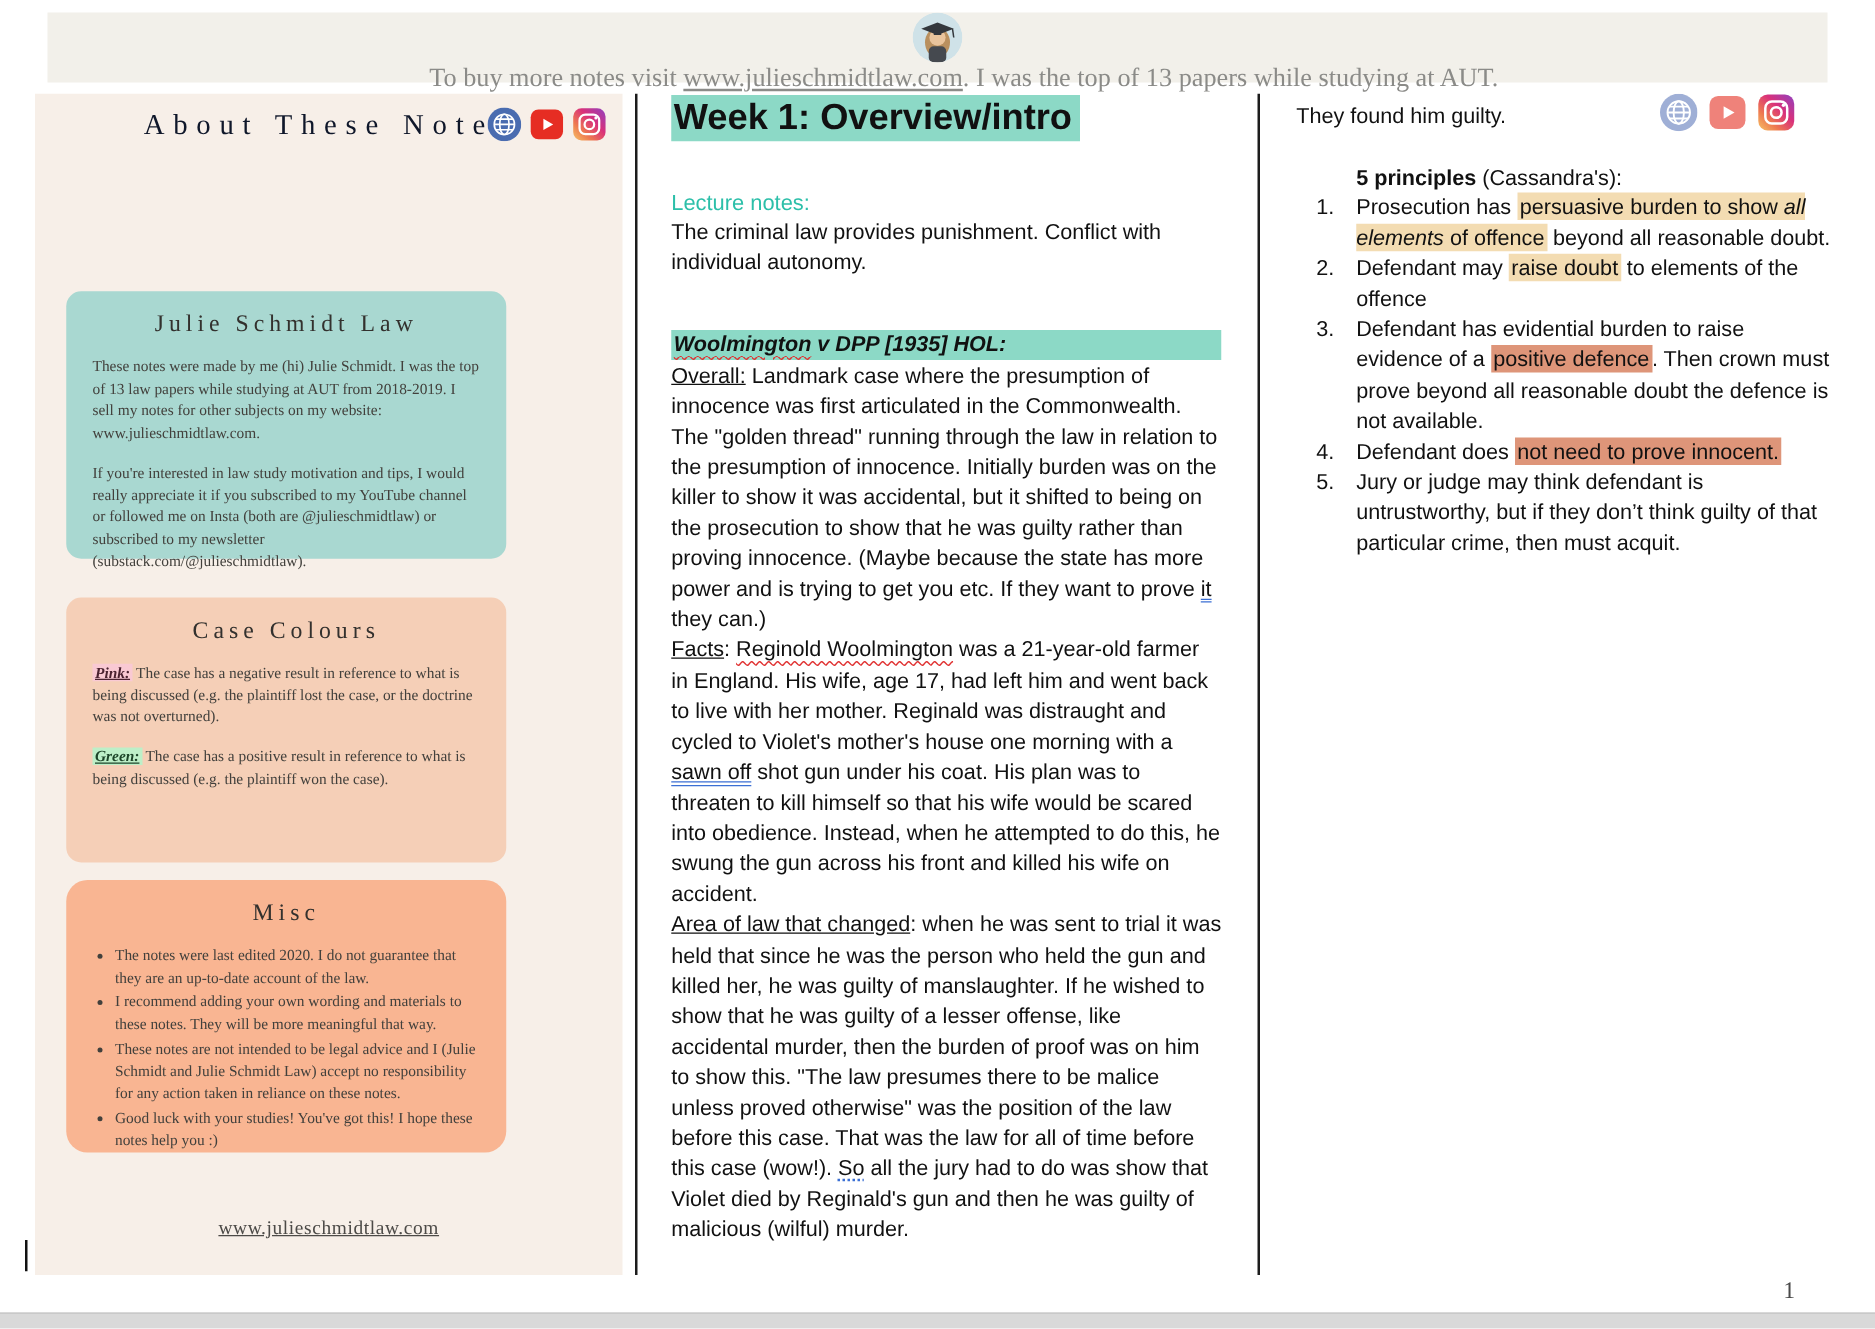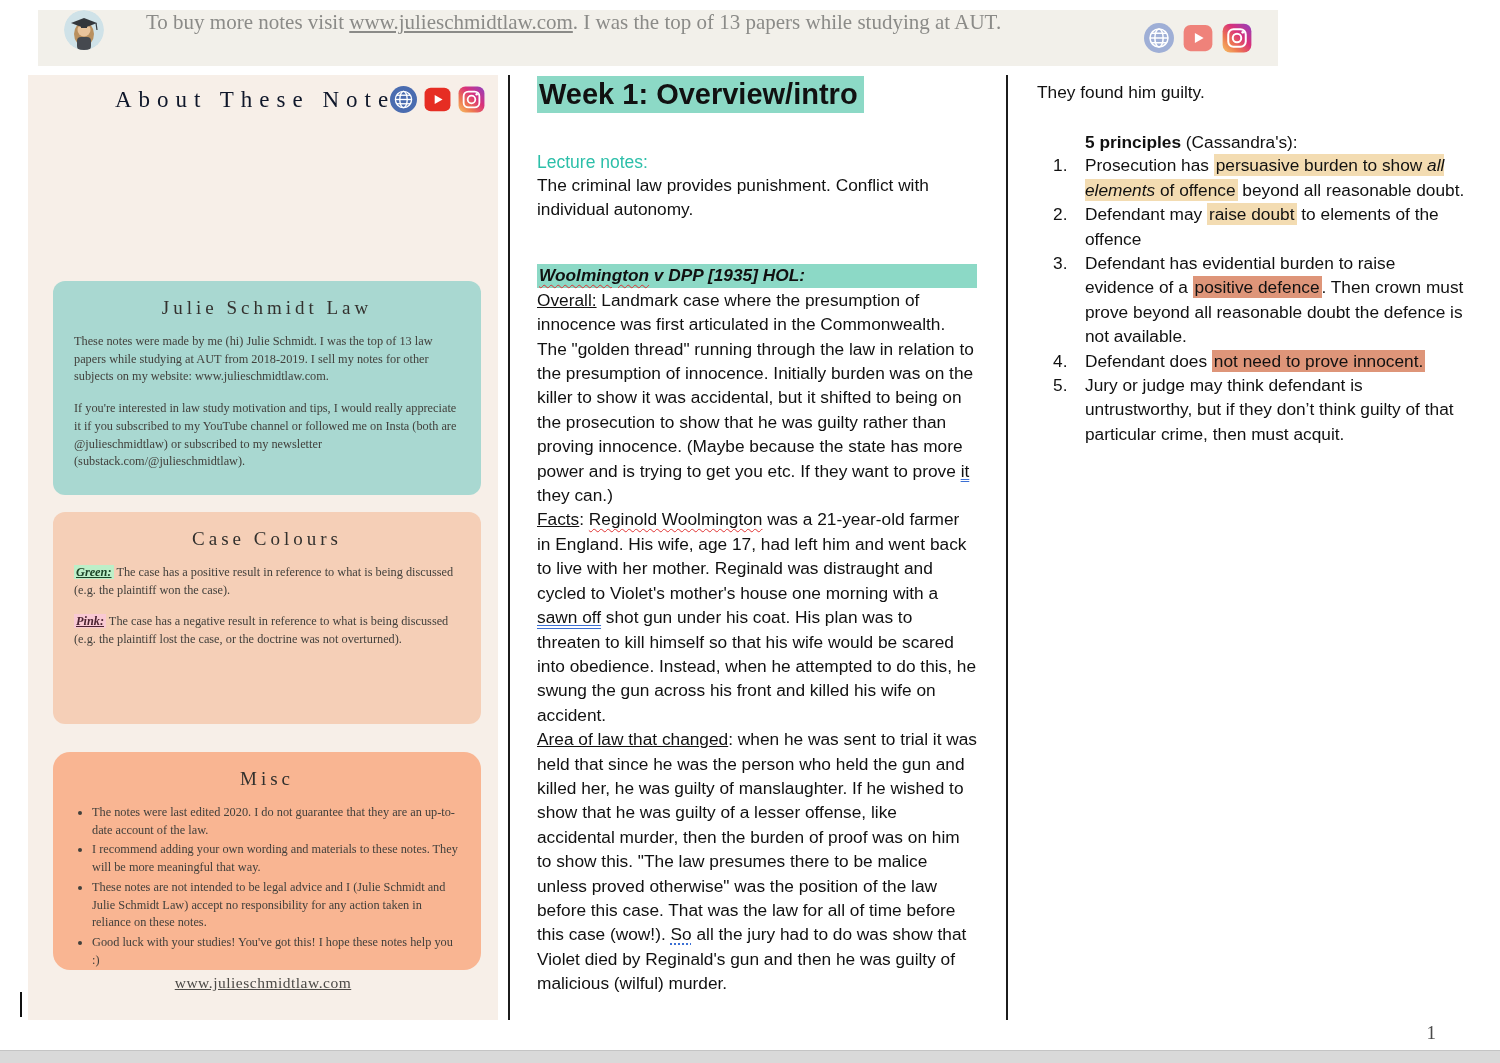--- a/index.html
+++ b/index.html
@@ -4,23 +4,24 @@
 <style>
   * { margin:0; padding:0; box-sizing:border-box; }
   html,body { background:#fff; }
   .page {
     position:relative; width:1500px; height:1063px; background:#ffffff;
     font-family:"Liberation Sans", sans-serif; overflow:hidden;
   }
 
   
   .banner {
-    position:absolute; left:38px; top:10px; width:1240px; height:56px;
-    background:var(--banner_bg,#f2f0ea); display:flex; 
+    position:absolute; left:38px; top:10px; width:1424px; height:56px;
+    background:var(--banner_bg,#f2f0ea); display:flex; align-items:center;
     padding:0 26px;
+    flex-direction:column;
   }
   .avatar { width:40px; height:40px; border-radius:50%; overflow:hidden; flex:0 0 auto; }
   .banner-text {
     font-family:"Liberation Serif", serif; font-size:21px; color:#8b8b88;
     margin-left:42px; white-space:nowrap;
   }
   .banner-link { color:#8b8b88; text-decoration:underline; cursor:pointer; }
   .banner-icons { margin-left:auto; display:flex; gap:9px; align-items:center; }
   .icon-28 { width:30px; height:30px; display:block; cursor:pointer; }
   .icon-26 { width:27px; height:27px; display:block; cursor:pointer; }
@@ -33,31 +34,31 @@
   .left-icons { position:absolute; top:11px; right:13px; display:flex; gap:7px; }
   .info-title {
     margin-top:46px; text-align:center; font-size:44px; font-weight:400;
     letter-spacing:2px; color:#2e2c2a;
   }
   .info-subtitle {
     margin-top:12px; text-align:center; font-size:23px; font-weight:400;
     letter-spacing:7px; color:#0f172a;
   }
   .card {
-    position:absolute; left:25px; width:428px; border-radius:12px;
-    padding:16px 21px; color:#42403c;margin-top:48px;
+    position:absolute; left:25px; width:352px; border-radius:12px;
+    padding:16px 21px; color:#42403c;
   }
   .card h3 {
     text-align:center; font-size:19px; font-weight:400; letter-spacing:4px;
     color:#33312e; margin-bottom:14px;
   }
   .card p, .card li { font-size:12.3px; line-height:1.44; }
   .card p + p { margin-top:14px; }
   .card-teal  { top:158px; height:214px; background:var(--teal_card,#a9d8d1); }
-  .card-peach { top:389px; height:212px; background:var(--peach_card,#f5cfb7); }
+  .card-peach { top:403px; height:212px; background:var(--peach_card,#f5cfb7); }
   .card-orange{ top:629px; height:218px; background:var(--orange_card,#f9b592);border-radius:17px; }
   .card-orange ul { list-style:disc; padding-left:18px; }
   .card-orange li { margin-bottom:2px; }
   .green-label {
     font-weight:bold; font-style:italic; text-decoration:underline;
     background:var(--green_highlight,#bdefc8); color:#1c4428; padding:0 2px;
   }
   .pink-label {
     font-weight:bold; font-style:italic; text-decoration:underline;
     background:var(--pink_highlight,#f9c9d3); color:#4a2230; padding:0 2px;
@@ -198,22 +199,22 @@
     <h2 class="info-subtitle">About These Notes</h2>
 
     <div class="card card-teal">
       <h3>Julie Schmidt Law</h3>
       <p>These notes were made by me (hi) Julie Schmidt. I was the top of 13 law papers while studying at AUT from 2018-2019. I sell my notes for other subjects on my website: www.julieschmidtlaw.com.</p>
       <p>If you're interested in law study motivation and tips, I would really appreciate it if you subscribed to my YouTube channel or followed me on Insta (both are @julieschmidtlaw) or subscribed to my newsletter (substack.com/@julieschmidtlaw).</p>
     </div>
 
     <div class="card card-peach">
       <h3>Case Colours</h3>
+      <p><span class="pink-label">Pink:</span><span> The case has a negative result in reference to what is being discussed (e.g. the plaintiff lost the case, or the doctrine was not overturned).</span></p>
       <p><span class="green-label">Green:</span><span> The case has a positive result in reference to what is being discussed (e.g. the plaintiff won the case).</span></p>
-      <p><span class="pink-label">Pink:</span><span> The case has a negative result in reference to what is being discussed (e.g. the plaintiff lost the case, or the doctrine was not overturned).</span></p>
     </div>
 
     <div class="card card-orange">
       <h3>Misc</h3>
       <ul>
         <li>The notes were last edited 2020. I do not guarantee that they are an up-to-date account of the law.</li>
         <li>I recommend adding your own wording and materials to these notes. They will be more meaningful that way.</li>
         <li>These notes are not intended to be legal advice and I (Julie Schmidt and Julie Schmidt Law) accept no responsibility for any action taken in reliance on these notes.</li>
         <li>Good luck with your studies! You've got this! I hope these notes help you :)</li>
       </ul>

